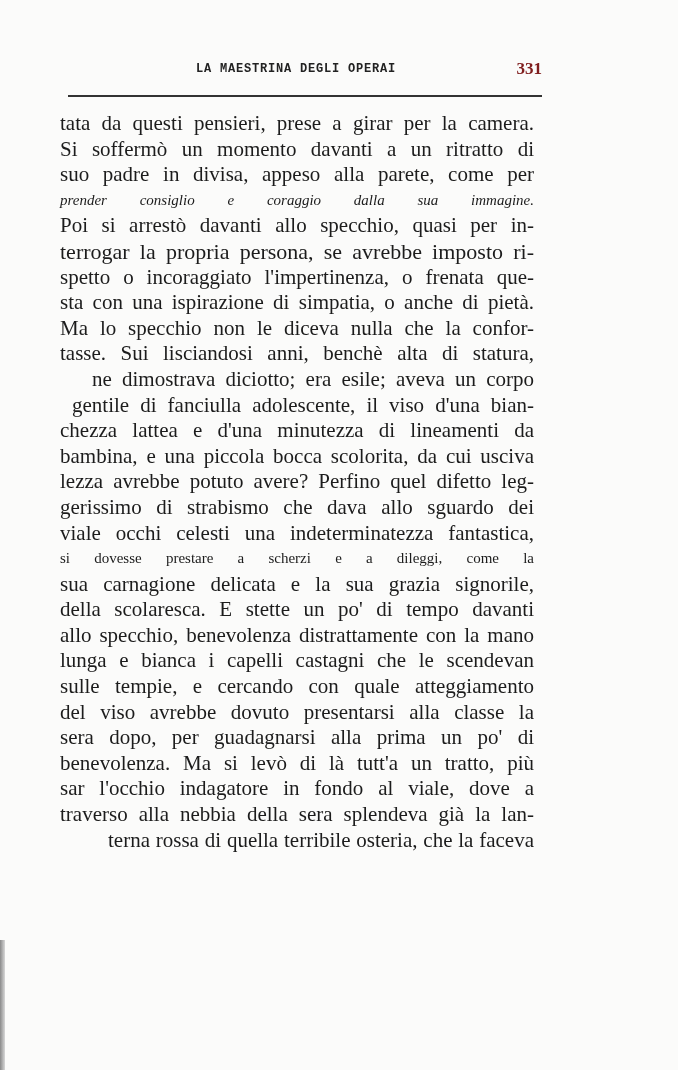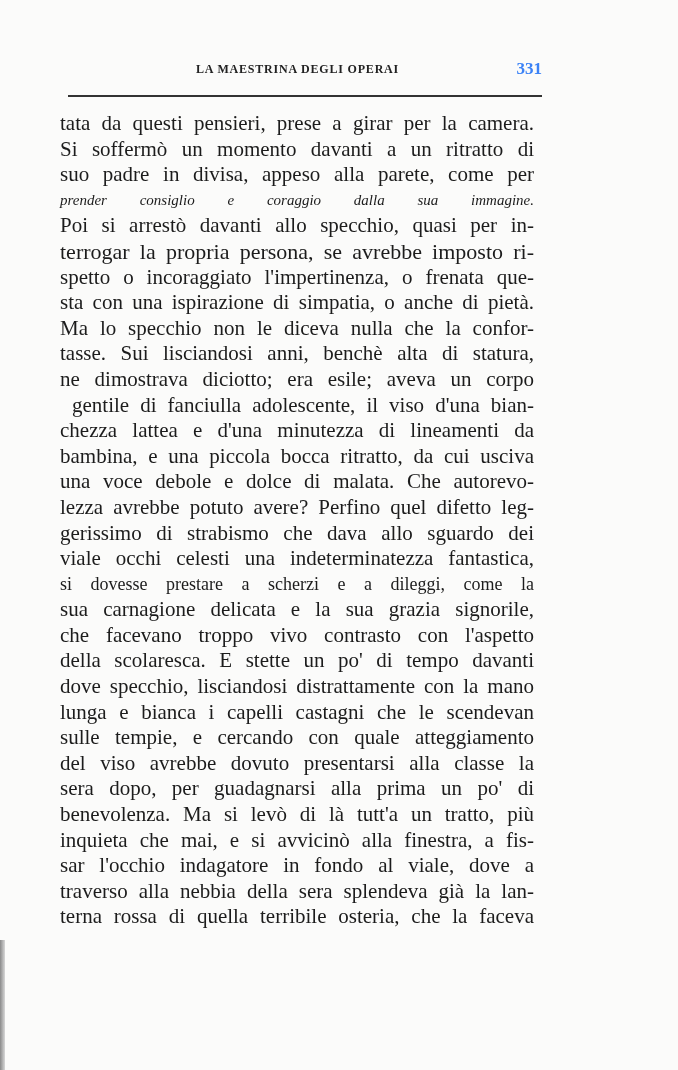--- a/index.html
+++ b/index.html
@@ -13,29 +13,29 @@
     }
     .page-edge {
       position: absolute; left: 0; top: 940px; width: 5px; height: 130px;
       background: linear-gradient(to right, #8a8a8a, #d8d8d8);
     }
     .header {
       position: absolute; left: 68px; top: 62px; width: 474px; height: 20px;
     }
     .running-title {
       position: absolute; left: 128px; top: 0;
-      font-family: Liberation Serif, serif;
+      font-family: Liberation Mono, monospace;
       font-size: 12px; letter-spacing: 0.8px; font-weight: bold;
       font-variant: small-caps;
       color: #222;
     }
     .page-number {
       position: absolute; right: 0; top: -3px;
       font-family: "Liberation Serif", serif;
-      font-size: 17px; font-weight: bold; color: #3b82f6;
+      font-size: 17px; font-weight: bold; color: #7f1d1d;
     }
     .rule {
       position: absolute; left: 68px; top: 95px; width: 474px; height: 1.5px;
       background: #333;
     }
     .body-text {
       position: absolute; left: 60px; top: 111px; width: 474px;
       font-family: "Liberation Serif", serif;
       font-size: 21px;
       line-height: 25.6px;
@@ -64,35 +64,32 @@
     <span class="line" style="white-space: normal; font-size: 21px;">tata da questi pensieri, prese a girar per la camera.</span>
     <span class="line" style="white-space: normal; font-size: 21px;">Si soffermò un momento davanti a un ritratto di</span>
     <span class="line" style="white-space: normal; font-size: 21px;">suo padre in divisa, appeso alla parete, come per</span>
     <span class="line" style="white-space: normal; font-size: 15px; font-style: italic;">prender consiglio e coraggio dalla sua immagine.</span>
     <span class="line" style="white-space: normal; font-size: 21px;">Poi si arrestò davanti allo specchio, quasi per in-</span>
     <span class="line" style="white-space: normal; font-size: 22px;">terrogar la propria persona, se avrebbe imposto ri-</span>
     <span class="line" style="white-space: normal; font-size: 21px;">spetto o incoraggiato l'impertinenza, o frenata que-</span>
     <span class="line" style="white-space: normal; font-size: 21px;">sta con una ispirazione di simpatia, o anche di pietà.</span>
     <span class="line" style="white-space: normal; font-size: 21px;">Ma lo specchio non le diceva nulla che la confor-</span>
     <span class="line" style="white-space: normal; font-size: 21px;">tasse. Sui lisciandosi anni, benchè alta di statura,</span>
-    <span class="line" style="white-space: normal; font-size: 21px;">ne dimostrava diciotto; era esile; aveva un corpo</span>
+    <span class="line" style="white-space: normal; font-size: 21px; margin-left: 32px;">ne dimostrava diciotto; era esile; aveva un corpo</span>
     <span class="line" style="white-space: normal; font-size: 21px; margin-left: 12px;">gentile di fanciulla adolescente, il viso d'una bian-</span>
     <span class="line" style="white-space: normal; font-size: 21px;">chezza lattea e d'una minutezza di lineamenti da</span>
-    <span class="line" style="white-space: normal; font-size: 21px;">bambina, e una piccola bocca ritratto, da cui usciva</span>
-    <span class="line" style="white-space: normal; font-size: 21px;">una voce debole e dolce di malata. Che autorevo-</span>
+    <span class="line" style="white-space: normal; font-size: 21px;">bambina, e una piccola bocca scolorita, da cui usciva</span>
     <span class="line" style="white-space: normal; font-size: 21px;">lezza avrebbe potuto avere? Perfino quel difetto leg-</span>
     <span class="line" style="white-space: normal; font-size: 21px;">gerissimo di strabismo che dava allo sguardo dei</span>
     <span class="line" style="white-space: normal; font-size: 21px;">viale occhi celesti una indeterminatezza fantastica,</span>
-    <span class="line" style="white-space: normal; font-size: 18px;">si dovesse prestare a scherzi e a dileggi, come la</span>
+    <span class="line" style="white-space: normal; font-size: 15px;">si dovesse prestare a scherzi e a dileggi, come la</span>
     <span class="line" style="white-space: normal; font-size: 21px;">sua carnagione delicata e la sua grazia signorile,</span>
-    <span class="line" style="white-space: normal; font-size: 21px;">che facevano troppo vivo contrasto con l'aspetto</span>
     <span class="line" style="white-space: normal; font-size: 21px;">della scolaresca. E stette un po' di tempo davanti</span>
-    <span class="line" style="white-space: normal; font-size: 21px;">dove specchio, lisciandosi distrattamente con la mano</span>
+    <span class="line" style="white-space: normal; font-size: 21px;">allo specchio, benevolenza distrattamente con la mano</span>
     <span class="line" style="white-space: normal; font-size: 21px;">lunga e bianca i capelli castagni che le scendevan</span>
     <span class="line" style="white-space: normal; font-size: 21px;">sulle tempie, e cercando con quale atteggiamento</span>
     <span class="line" style="white-space: normal; font-size: 21px;">del viso avrebbe dovuto presentarsi alla classe la</span>
     <span class="line" style="white-space: normal; font-size: 21px;">sera dopo, per guadagnarsi alla prima un po' di</span>
     <span class="line" style="white-space: normal; font-size: 21px;">benevolenza. Ma si levò di là tutt'a un tratto, più</span>
-    <span class="line" style="white-space: normal; font-size: 21px;">inquieta che mai, e si avvicinò alla finestra, a fis-</span>
     <span class="line" style="white-space: normal; font-size: 21px;">sar l'occhio indagatore in fondo al viale, dove a</span>
     <span class="line" style="white-space: normal; font-size: 21px;">traverso alla nebbia della sera splendeva già la lan-</span>
-    <span class="line" style="white-space: normal; font-size: 21px;">terna rossa di quella terribile osteria, che la faceva</span>
+    <span class="line" style="white-space: normal; font-size: 21px; margin-left: 48px;">terna rossa di quella terribile osteria, che la faceva</span>
   </div>
 
 </body></html>

